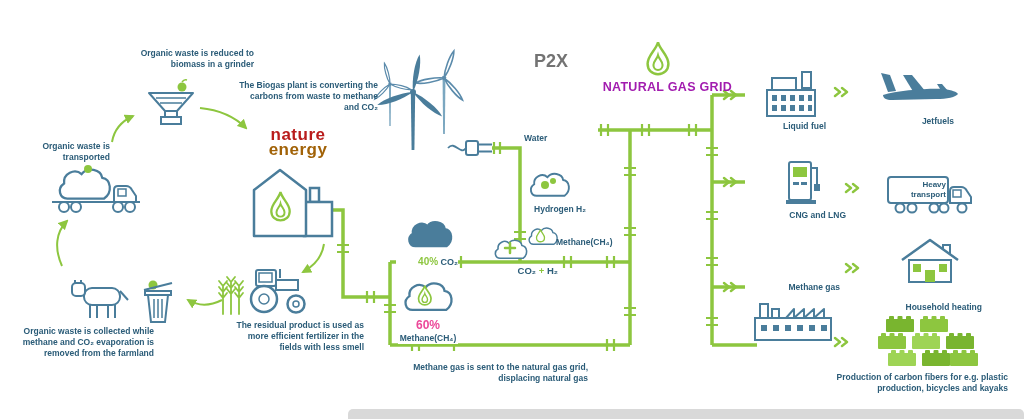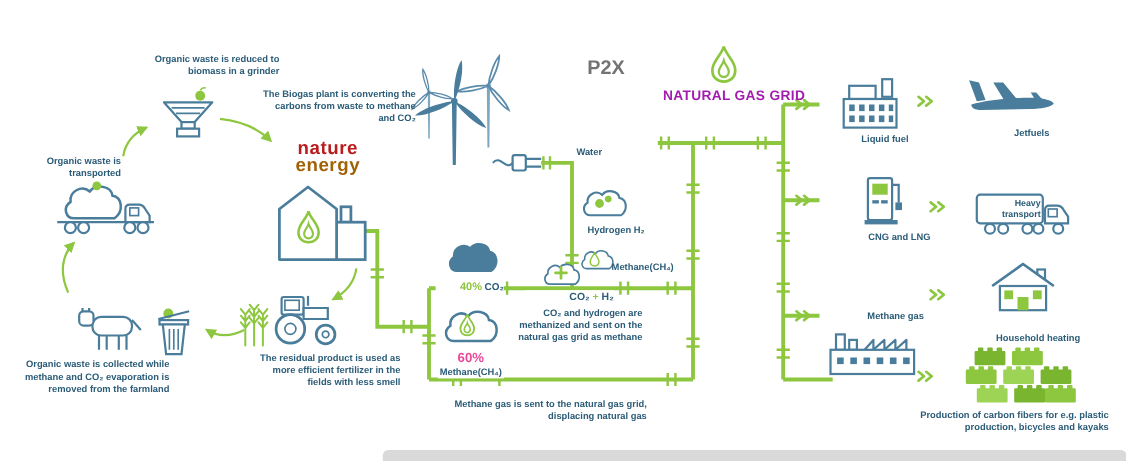--- a/index.html
+++ b/index.html
@@ -345,21 +345,20 @@
     <div style="color:#ec4899;font-weight:bold;font-size:12px">60%</div>
     <div style="color:#2b5c78;font-weight:bold;font-size:8.5px;background:#fff;padding:1px 0">Methane(CH₄)</div>
   </div>
 
   <div class="cap" style="left:478px;top:264px;width:80px;background:#fff;padding:1px 0;font-size:9.5px">
     <span>CO₂</span>
     <span class="green">+</span>
     <span>H₂</span>
   </div>
 
-  <div class="cap" style="left:452px;top:279px;width:132px">CO₂ and hydrogen are methanized and sent on the natural gas grid as methane</div>
   <div class="cap" style="left:556px;top:237px;width:70px;text-align:left">Methane(CH₄)</div>
   <div class="cap" style="left:392px;top:362px;width:196px">Methane gas is sent to the natural gas grid, displacing natural gas</div>
 
   <div class="cap" style="left:592px;top:79px;width:140px;color:#a21caf;font-size:12.5px;letter-spacing:0.3px">NATURAL GAS GRID</div>
 
   <div class="cap" style="left:758px;top:121px;width:68px">Liquid fuel</div>
   <div class="cap" style="left:886px;top:116px;width:68px">Jetfuels</div>
   <div class="cap" style="left:756px;top:210px;width:90px">CNG and LNG</div>
   <div class="cap" style="left:890px;top:180px;width:56px;font-size:8px">Heavy transport</div>
   <div class="cap" style="left:756px;top:282px;width:84px">Methane gas</div>

